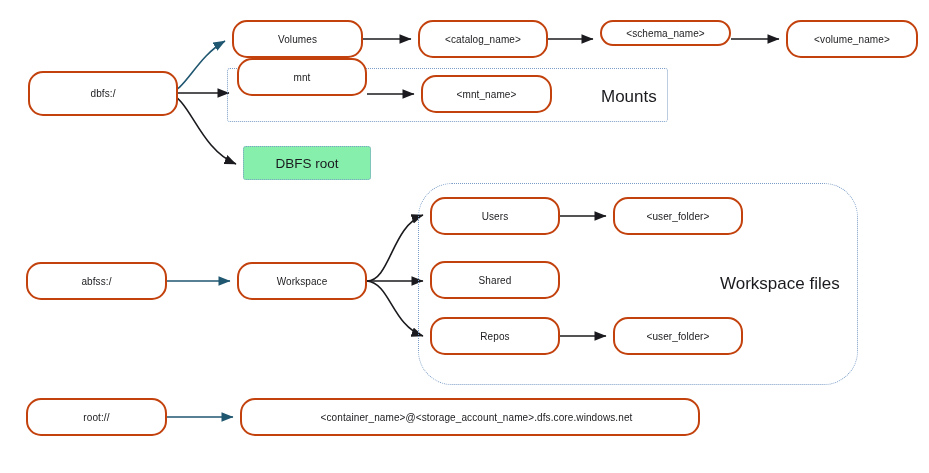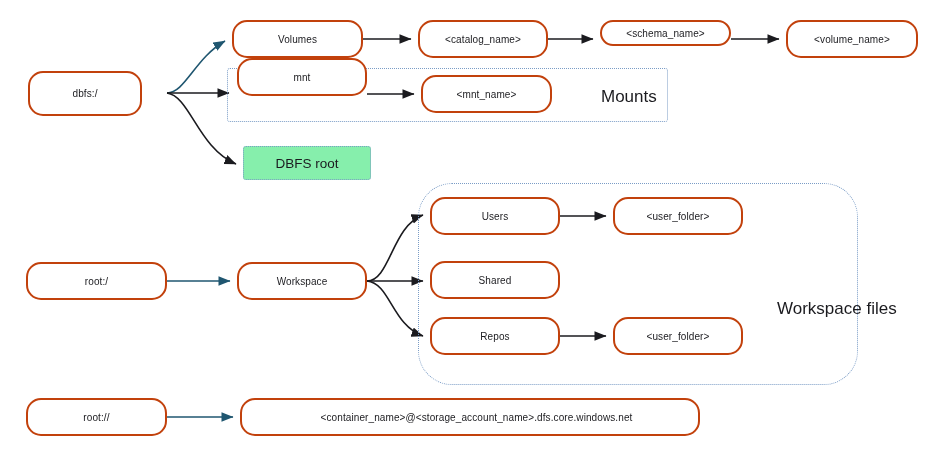--- a/index.html
+++ b/index.html
@@ -107,39 +107,39 @@
 
     <path d="M560,336 L606,336" fill="none" stroke="#1b1b1f" stroke-width="1.6" marker-end="url(#arrowDark)"></path>
 
     <path d="M167,417 L233,417" fill="none" stroke="#1f5670" stroke-width="1.6" marker-end="url(#arrowTeal)"></path>
   </svg>
 
   <div class="group square" style="left:227px; top:68px; width:441px; height:54px;"></div>
   <div class="group-label" style="left:601px; top:87px;">Mounts</div>
 
   <div class="group rounded" style="left:418px; top:183px; width:440px; height:202px;"></div>
-  <div class="group-label" style="left:777px; top:274px;margin-top:25px;">Workspace files</div>
+  <div class="group-label" style="left:720px; top:274px;">Workspace files</div>
 
   <div class="dotted-node" style="left:243px; top:146px; width:128px; height:34px;">DBFS root</div>
 
-  <div class="node" style="left:28px; top:71px; width:114px; height:45px;">dbfs:/</div>
+  <div class="node" style="left:28px; top:71px; width:150px; height:45px;">dbfs:/</div>
 
   <div class="node" style="left:232px; top:20px; width:131px; height:38px;">Volumes</div>
 
   <div class="node" style="left:418px; top:20px; width:130px; height:38px;">&lt;catalog_name&gt;</div>
 
   <div class="node" style="left:600px; top:20px; width:131px; height:26px;">&lt;schema_name&gt;</div>
 
   <div class="node" style="left:786px; top:20px; width:132px; height:38px;">&lt;volume_name&gt;</div>
 
   <div class="node" style="left:237px; top:58px; width:130px; height:38px;">mnt</div>
 
   <div class="node" style="left:421px; top:75px; width:131px; height:38px;">&lt;mnt_name&gt;</div>
 
-  <div class="node" style="left:26px; top:262px; width:141px; height:38px;">root:/</div>
+  <div class="node" style="left:26px; top:262px; width:141px; height:38px;">abfss:/</div>
 
   <div class="node" style="left:237px; top:262px; width:130px; height:38px;">Workspace</div>
 
   <div class="node" style="left:430px; top:197px; width:130px; height:38px;">Users</div>
 
   <div class="node" style="left:613px; top:197px; width:130px; height:38px;">&lt;user_folder&gt;</div>
 
   <div class="node" style="left:430px; top:261px; width:130px; height:38px;text-align:center;">Shared</div>
 
   <div class="node" style="left:430px; top:317px; width:130px; height:38px;">Repos</div>

